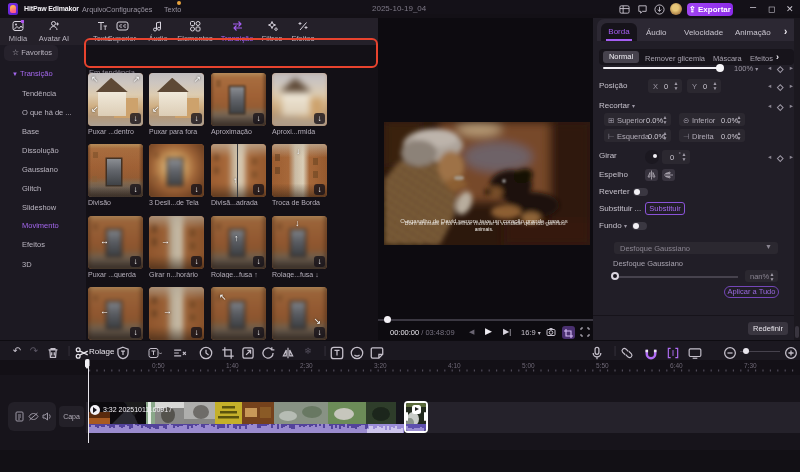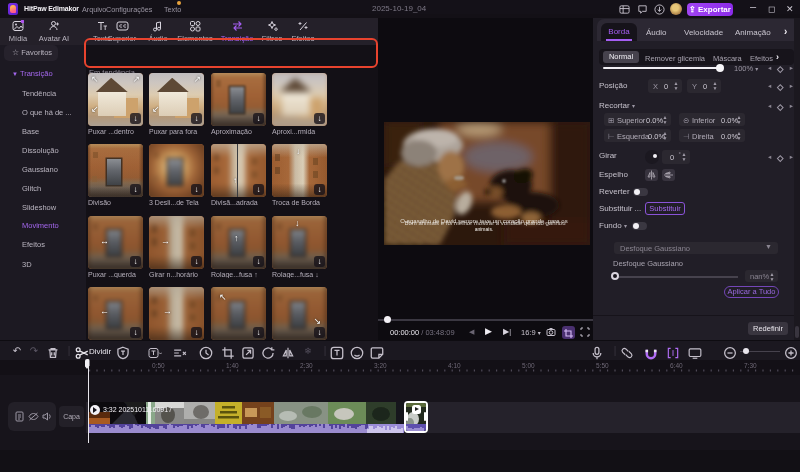--- a/index.html
+++ b/index.html
@@ -518,21 +518,21 @@
   <span class="bico" style="left:27px;color:#5d5866">↷</span>
   <svg class="bico" style="left:46px;top:5px" width="11" height="11" viewBox="0 0 11 11" fill="none" stroke="#c5c0cb">
         <path d="M2 3h7M4 3V2h3v1M3 3l.5 6h4L8 3M4.5 5v2.5M6.5 5v2.5"></path>
       </svg>
   <span class="bico" style="left:62px;color:#39353f">|</span>
   <svg class="bico" style="left:75px;top:5px" width="11" height="11" viewBox="0 0 11 11" fill="none" stroke="#e8e5ec">
         <circle cx="2.5" cy="3" r="1.5"></circle>
         <circle cx="2.5" cy="8" r="1.5"></circle>
         <path d="M4 4l6 3M4 7l6-3"></path>
       </svg>
-  <span class="abs" style="left:89px;top:6px;font-size:8px;color:#e8e5ec">Dividir</span>
+  <span class="abs" style="left:89px;top:6px;font-size:8px;color:#e8e5ec">Rolage</span>
   <svg class="bico" style="left:116px;top:5px" width="11" height="11" viewBox="0 0 11 11" fill="none" stroke="#c5c0cb">
         <path d="M5.5 1 9.5 2.5v3c0 2.5-2 4-4 4.5-2-.5-4-2-4-4.5v-3z"></path>
         <path d="M4 4h3M5.5 4v3"></path>
       </svg>
   <svg class="bico" style="left:148px;top:5px" width="14" height="11" viewBox="0 0 14 11" fill="none" stroke="#c5c0cb">
         <rect x="1" y="1" width="9" height="9" rx="2"></rect>
         <path d="M3.5 3.5h4M5.5 3.5v4"></path>
         <path d="M11 5l1.5 1.5L14 5" stroke-width=".8"></path>
       </svg>
   <svg class="bico" style="left:173px;top:5px" width="12" height="11" viewBox="0 0 12 11" fill="none" stroke="#c5c0cb">

